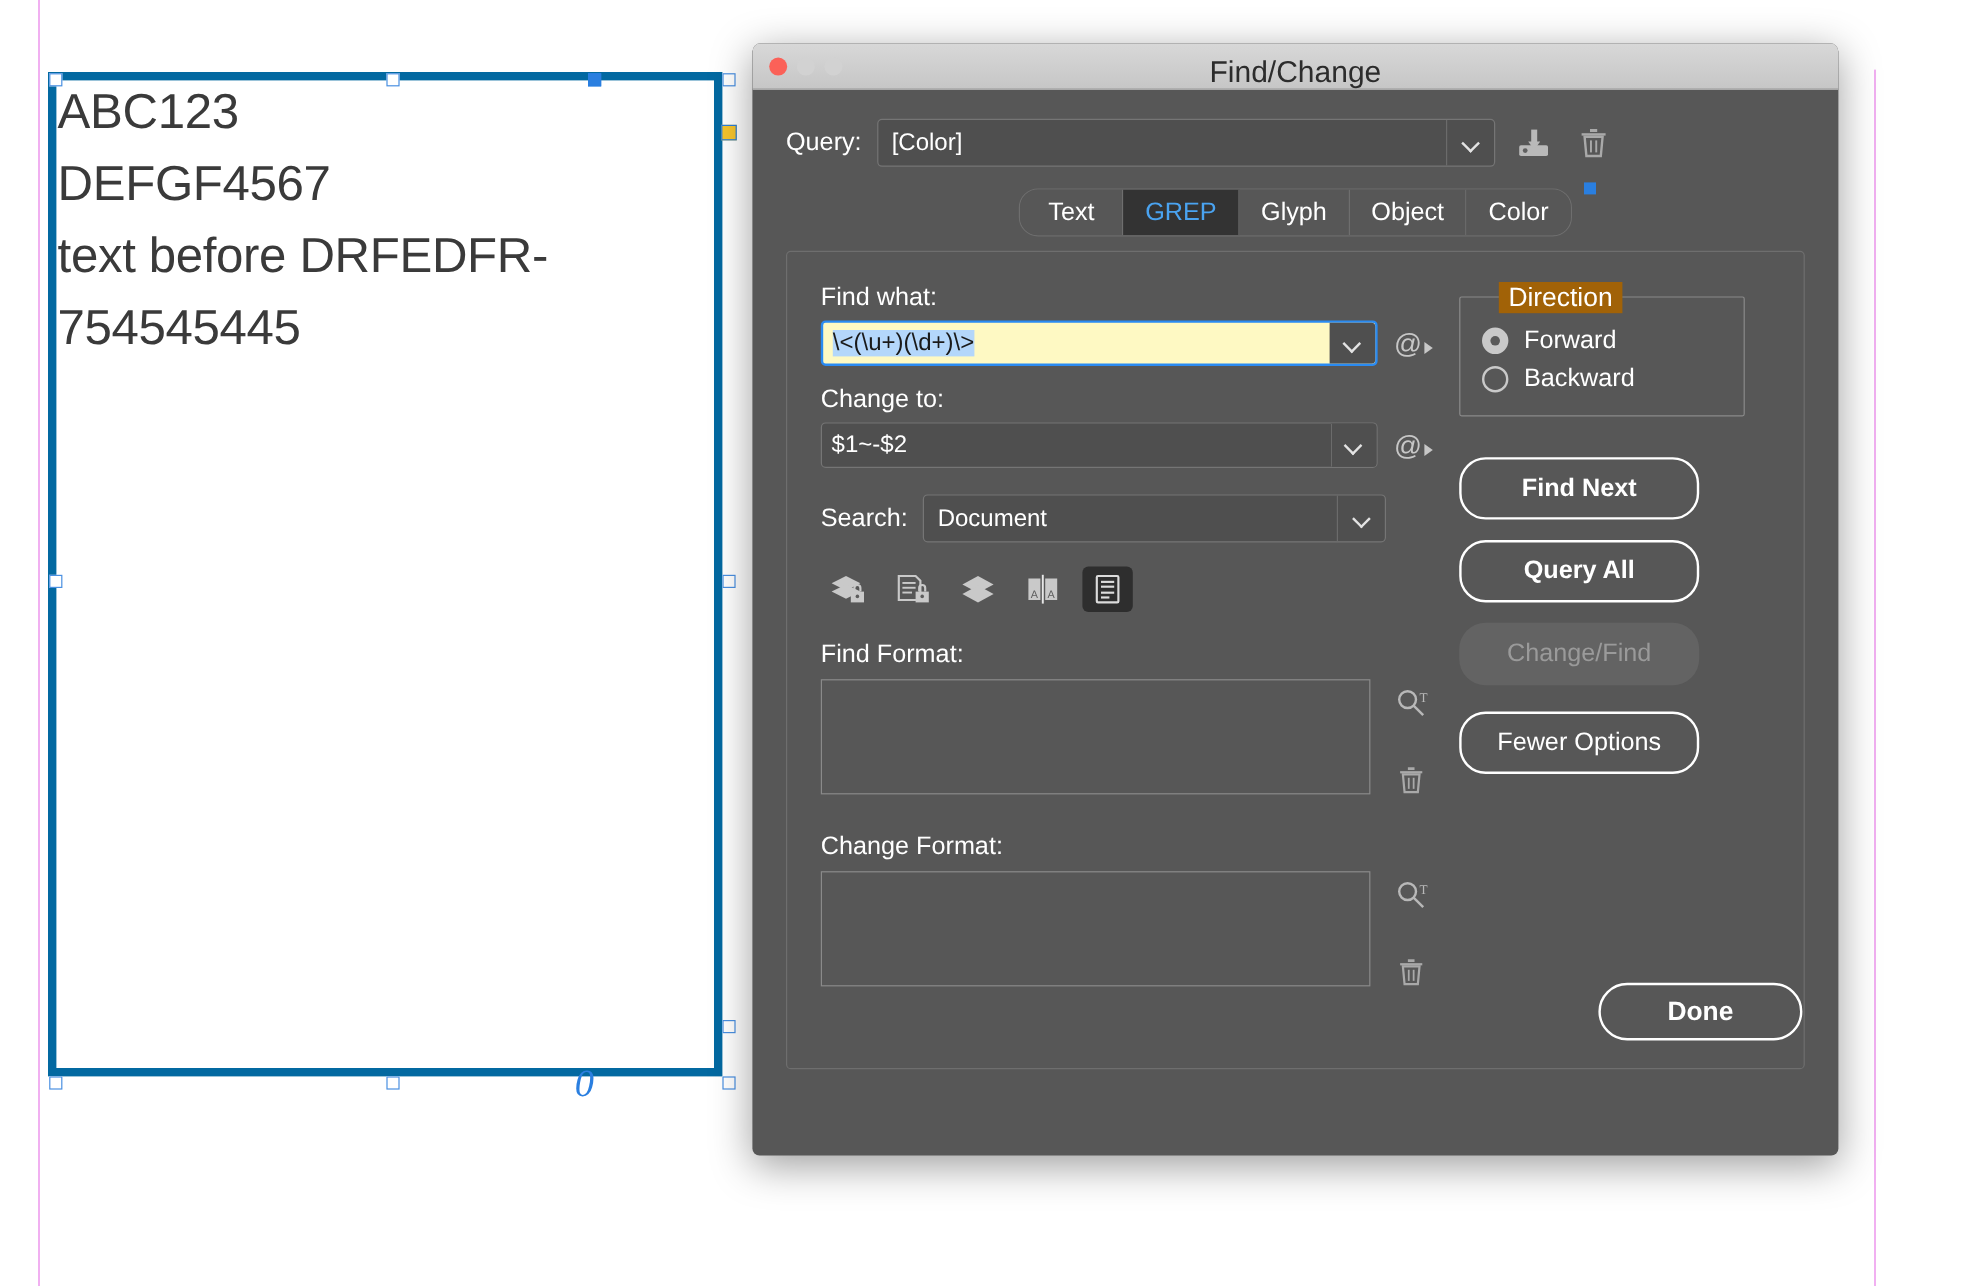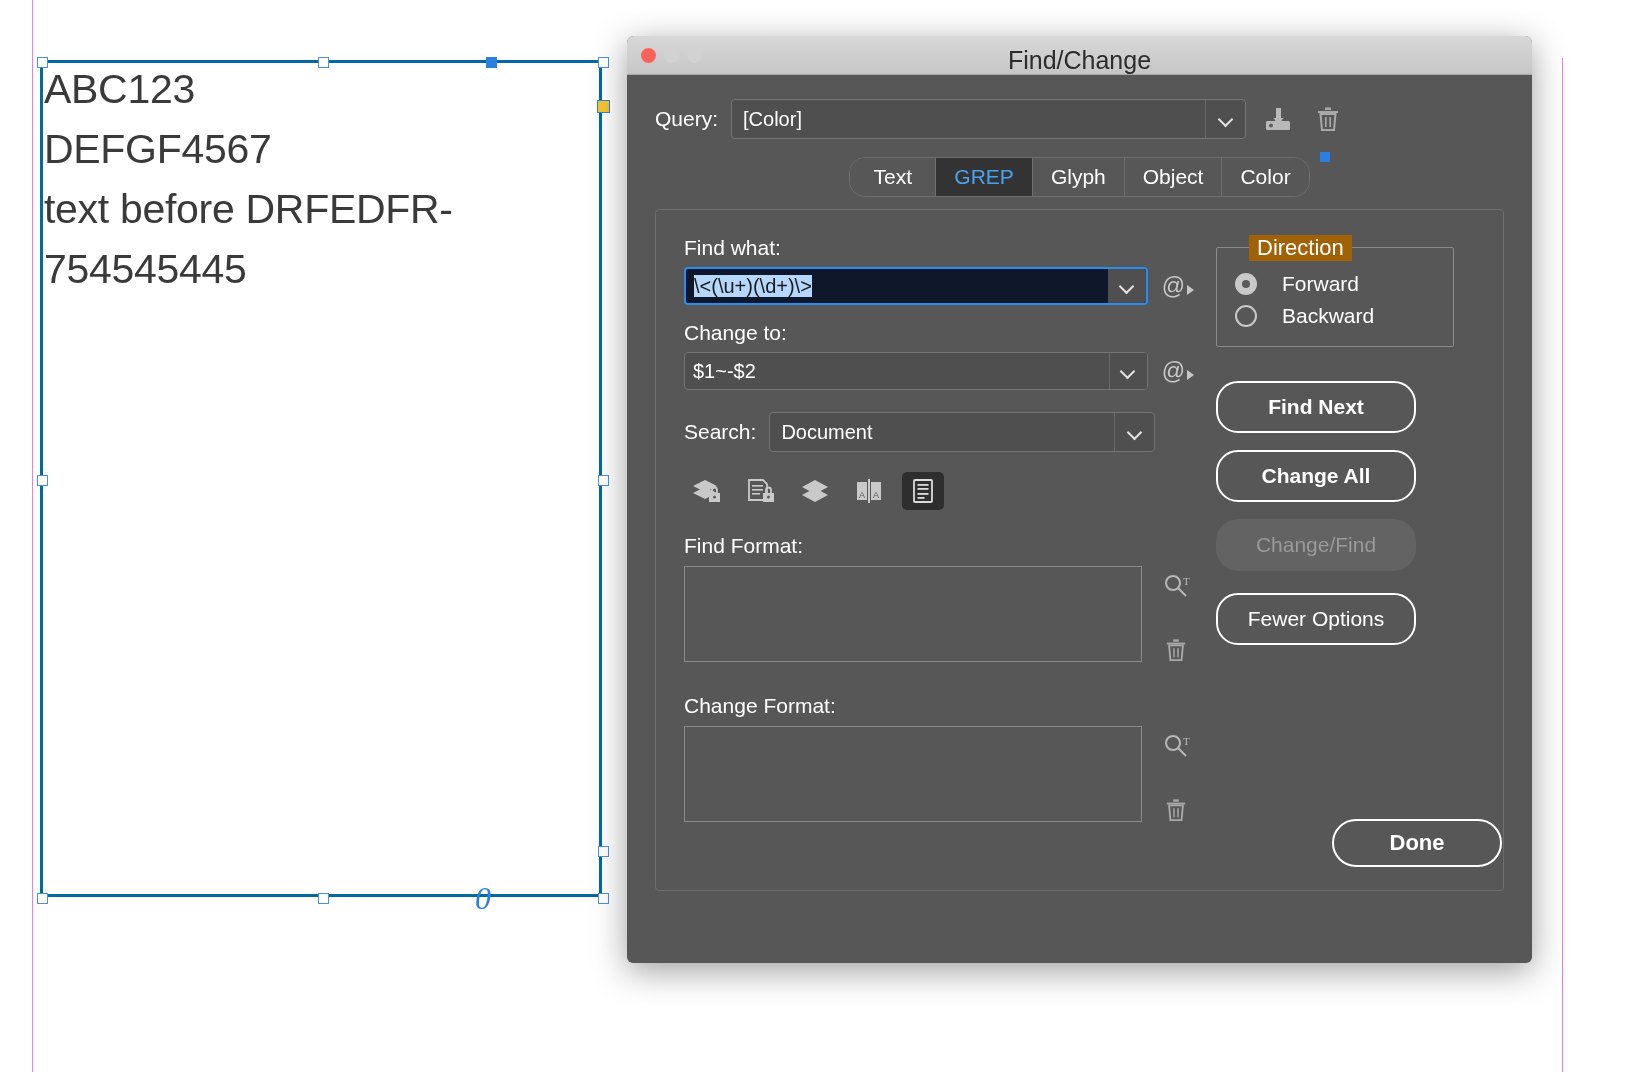--- a/index.html
+++ b/index.html
@@ -14,21 +14,21 @@
   #canvas {
     position: absolute; left: 0; top: 0; width: 1650px; height: 1072px;
     background: #ffffff;
   }
   .page-edge-v {
     position: absolute; background: #e87ce8; width: 1px;
   }
   .text-frame {
     position: absolute;
     left: 40px; top: 60px; width: 562px; height: 837px;
-    border: 3px solid #0369a1;
+    border: 7px solid #0369a1;
   }
   .frame-text {
     position: absolute; left: 1px; top: -4px; width: 560px;
     color: #3a3a3a;
     font-size: 41px;
     line-height: 60px;
     letter-spacing: -0.3px;
     white-space: pre-wrap;
   }
   .handle {
@@ -138,21 +138,21 @@
 
   .field-label { font-size: 21px; color: #ffffff; margin-bottom: 7px; }
 
   .field-row { display: flex; align-items: center; }
   .input-combo {
     position: relative; height: 38px; width: 482px;
     display: flex; align-items: center;
     border-radius: 4px;
   }
   .input-combo.focused {
-    background: #0f172a; border: 2px solid #2a8bf2;
+    background: #fef9c3; border: 2px solid #2a8bf2;
   }
   .input-combo.plain {
     background: #4f4f4f; border: 1px solid #757575;
   }
   .input-combo .txt {
     flex: 1; padding-left: 8px; font-size: 20px;
     font-family: "Liberation Sans", sans-serif;
     white-space: nowrap; overflow: hidden;
   }
   .input-combo.focused .txt { color: #1a1a1a; }
@@ -200,21 +200,21 @@
   
   .direction-group {
     border: 1px solid #8a8a8a; border-radius: 2px;
     padding: 16px 18px 18px 18px; margin-top: 11px; position: relative;
   }
   .group-legend {
     position: absolute; top: -13px; left: 32px;
     background: #a16207; padding: 0 8px;
     font-size: 22px; color: #ffffff;
   }
-  .radio-row { display: flex; align-items: center; margin-top: 8px; gap: 12px; }
+  .radio-row { display: flex; align-items: center; margin-top: 8px; }
   .radio-row:first-of-type { margin-top: 2px; }
   .radio {
     width: 22px; height: 22px; border-radius: 50%;
     border: 2px solid #c9c9c9; margin-right: 13px;
     display: flex; align-items: center; justify-content: center;
   }
   .radio.checked { background: #c9c9c9; border-color: #c9c9c9; }
   .radio.checked::after {
     content: ""; width: 8px; height: 8px; border-radius: 50%; background: #5a5a5a;
   }
@@ -460,21 +460,21 @@
               <div class="radio checked"></div>
               <div class="radio-label">Forward</div>
             </div>
             <div class="radio-row">
               <div class="radio"></div>
               <div class="radio-label">Backward</div>
             </div>
           </div>
 
           <div class="btn primary" style="margin-top:34px;">Find Next</div>
-          <div class="btn primary">Change All</div>
+          <div class="btn primary">Query All</div>
           <div class="btn disabled">Change/Find</div>
           <div class="btn outline" style="margin-top:22px;">Fewer Options</div>
         </div>
 
       </div>
     </div>
 
     <div class="footer">
       <div class="btn done">Done</div>
     </div>

